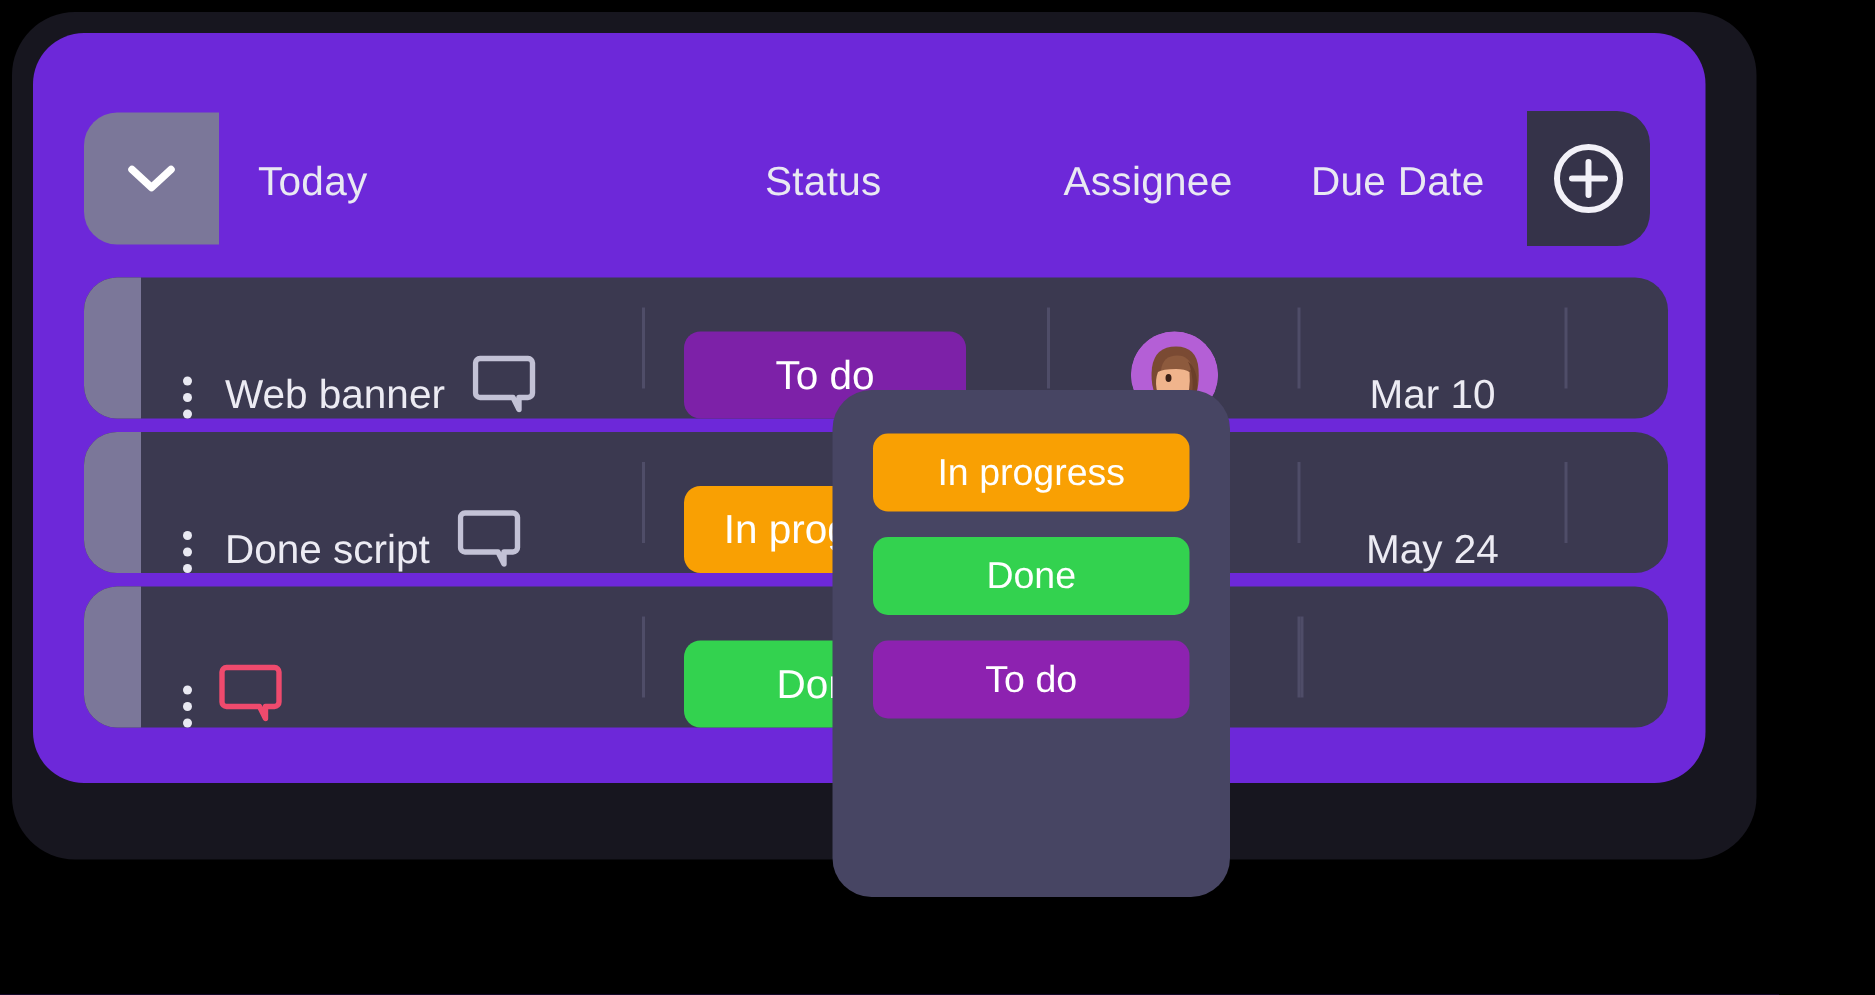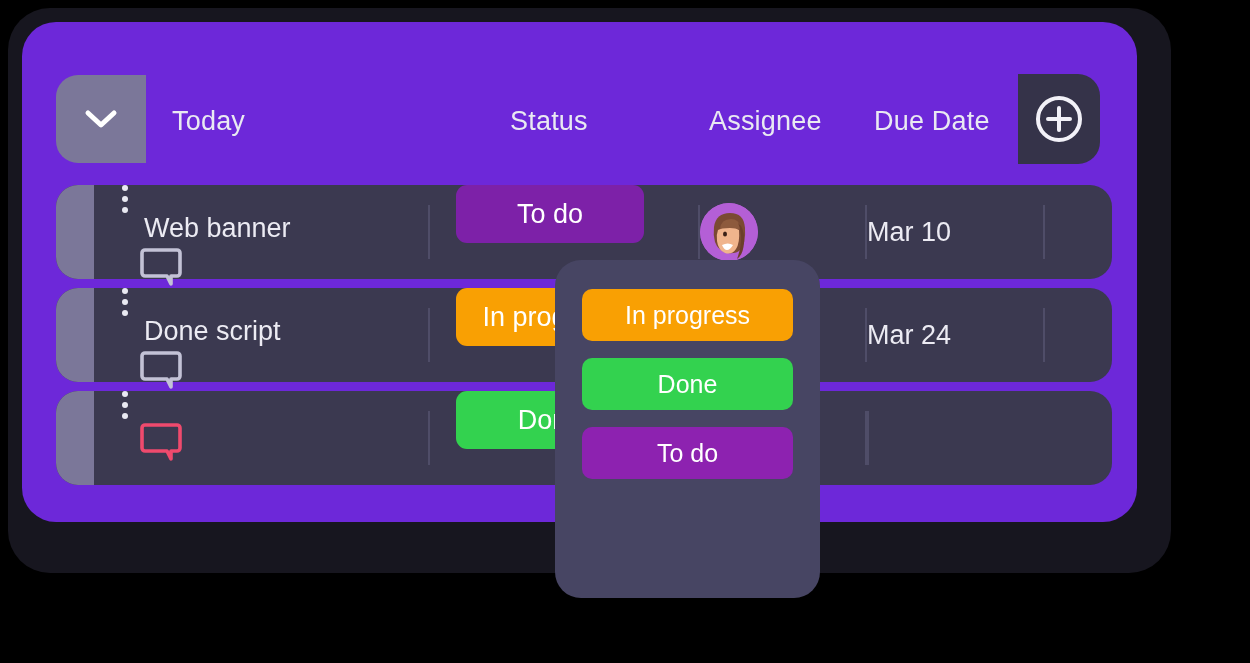--- a/index.html
+++ b/index.html
@@ -116,22 +116,21 @@
   .row-accent {
     width: 38px;
     flex: 0 0 38px;
     background: #7b7799;
     border-radius: 22px 0 0 22px;
   }
 
   .cell {
     position: relative;
     display: flex;
-    align-items: flex-start;
-    flex-direction: column;
+    align-items: flex-end;
   }
 
   .cell-name {
     flex: 0 0 334px;
     padding-left: 28px;
   }
 
   .dots-icon {
     width: 6px;
     flex: 0 0 6px;
@@ -346,21 +345,21 @@
         <div class="divider"></div>
         <div class="cell cell-status">
           <div class="pill" style="background:#f9a003">
             <span>In progress</span>
           </div>
         </div>
         <div class="divider"></div>
         <div class="cell cell-assignee"></div>
         <div class="divider"></div>
         <div class="cell cell-due">
-          <span class="due-text">Mar 24</span>
+          <span class="due-text">May 24</span>
         </div>
         <div class="divider"></div>
         <div class="cell cell-end"></div>
       </div>
 
       <div class="row">
         <div class="row-accent"></div>
         <div class="cell cell-name">
           <span class="dots-icon">
             <i></i>

